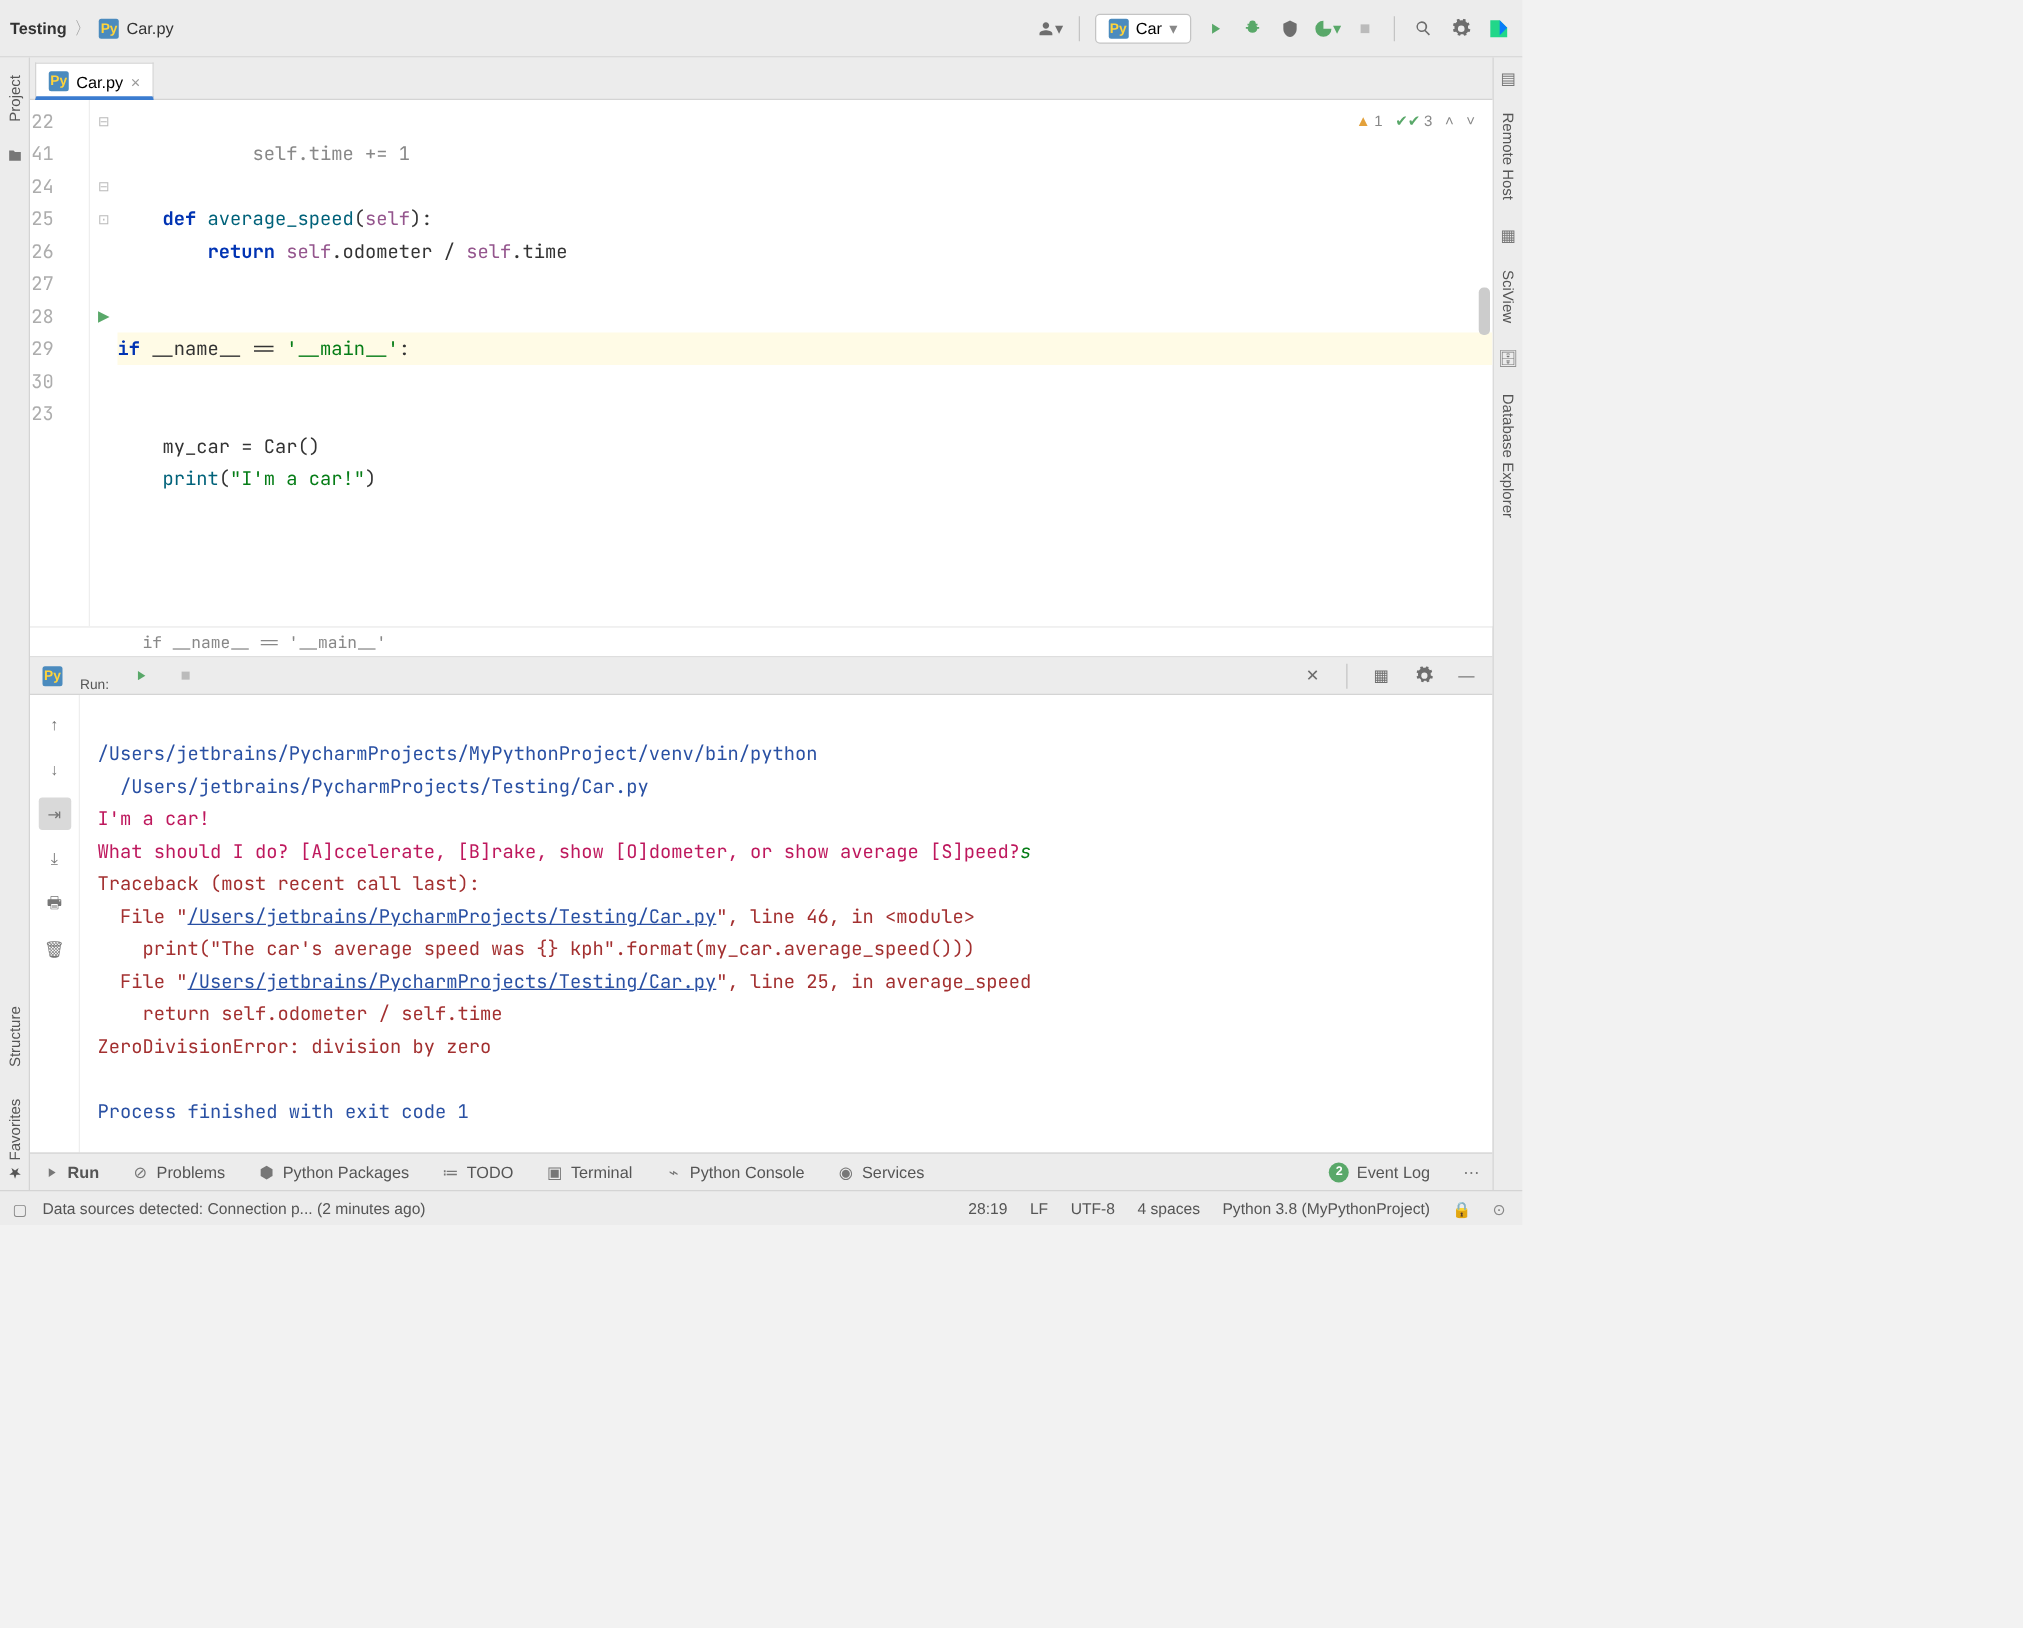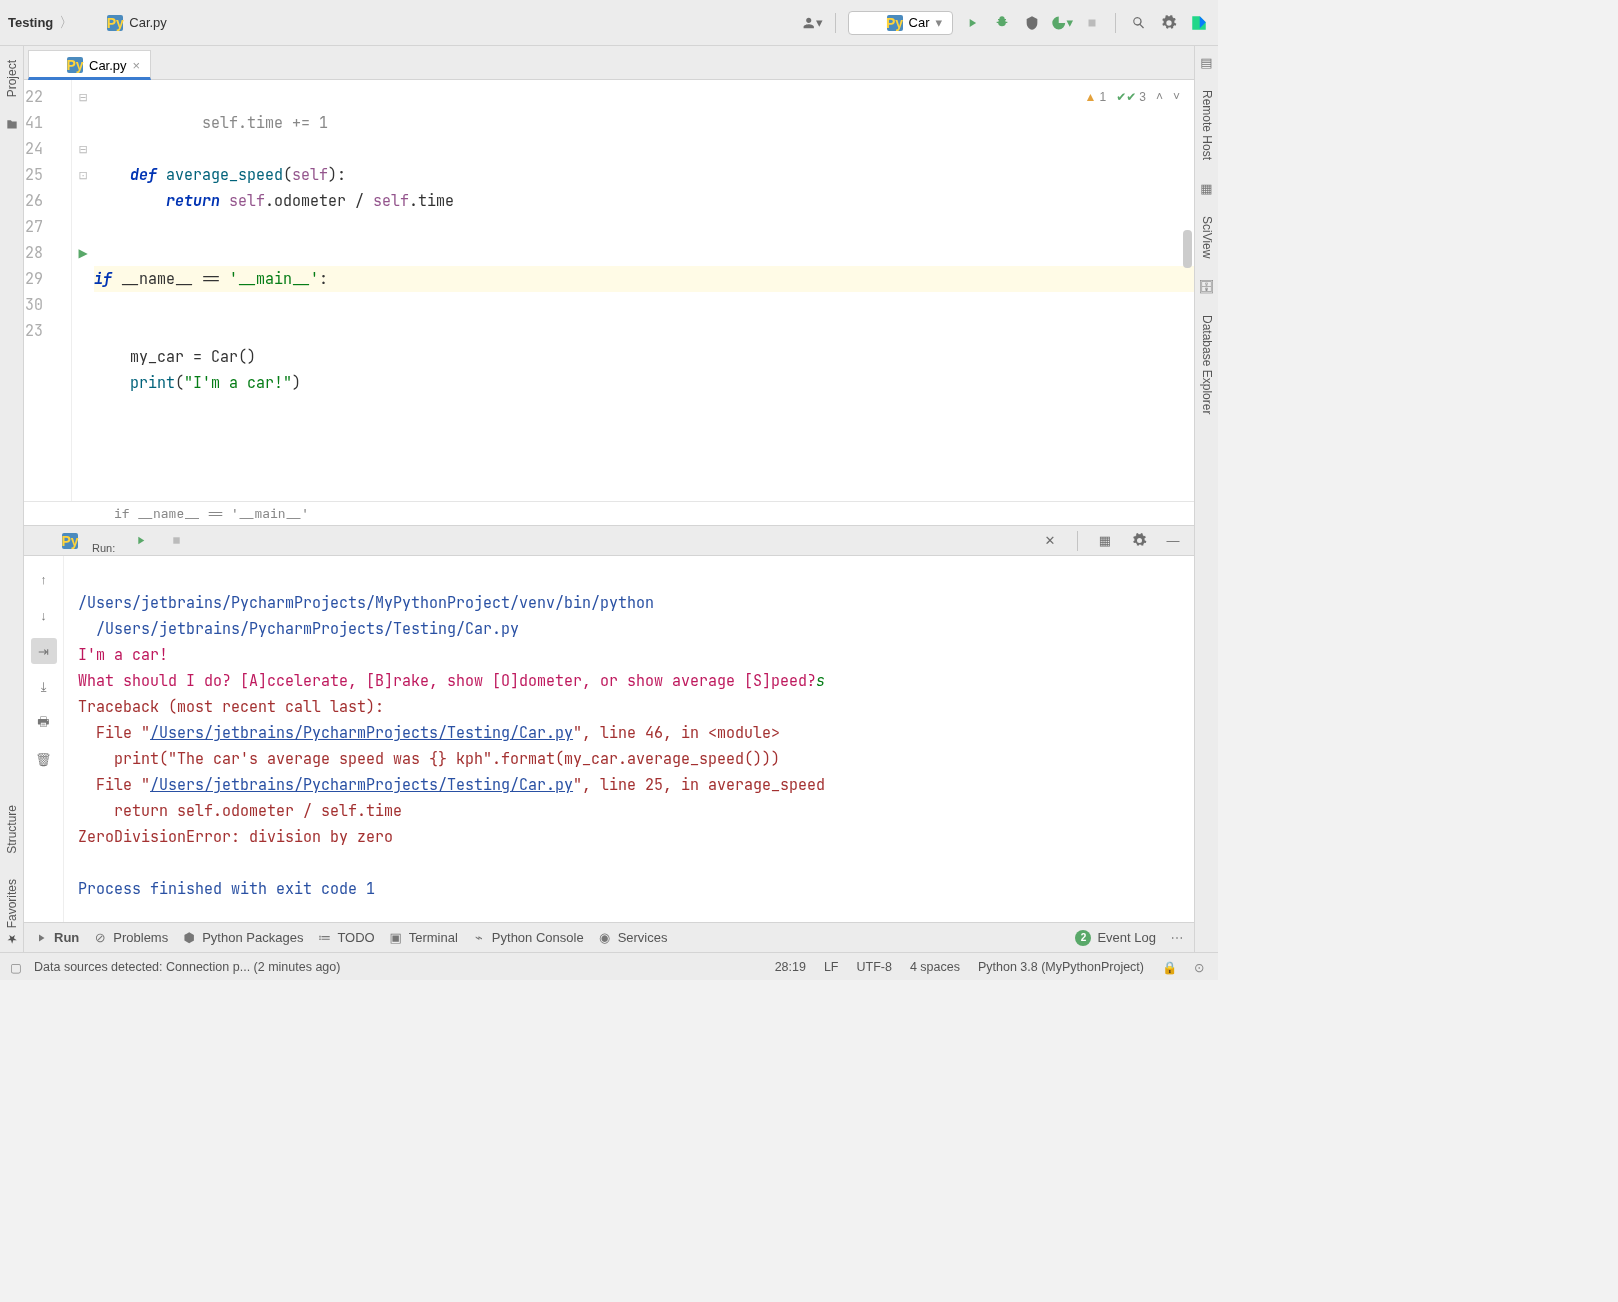--- a/index.html
+++ b/index.html
@@ -2,21 +2,21 @@
 <html><head>
 <meta charset="utf-8">
 <style>
 * { margin:0; padding:0; box-sizing:border-box; }
 body { font-family: -apple-system, BlinkMacSystemFont, "Segoe UI", sans-serif; font-size:13px; background:#f2f2f2; width:1218px; height:980px; display:flex; flex-direction:column; overflow:hidden; }
 .topbar { height:46px; background:#ececec; border-bottom:1px solid #d4d4d4; display:flex; align-items:center; padding:0 8px; gap:4px; }
 .breadcrumb { display:flex; align-items:center; gap:6px; flex:1; }
 .bc-item { color:#333; }
 .bc-item.bold { font-weight:700; }
 .bc-sep { color:#999; font-size:14px; }
-.py-file-icon { width:16px; height:16px; display:inline-flex; align-items:center; justify-content:center; background:#4b8bbe; color:#ffd43b; font-size:14px; font-weight:bold; border-radius:2px;margin-left:28px; }
+.py-file-icon { width:16px; height:16px; display:inline-flex; align-items:center; justify-content:center; background:#4b8bbe; color:#ffd43b; font-size:11px; font-weight:bold; border-radius:2px; }
 .toolbar-right { display:flex; align-items:center; gap:8px; }
 .tb-btn { width:22px; height:22px; display:flex; align-items:center; justify-content:center; cursor:pointer; color:#6e6e6e; border-radius:3px; }
 .run-config { display:flex; align-items:center; gap:6px; background:#fff; border:1px solid #c4c4c4; border-radius:4px; padding:3px 10px; cursor:pointer; }
 .tb-sep { width:1px; height:20px; background:#c4c4c4; margin:0 4px; }
 .play-green { color:#59a869; }
 .bug-green { color:#59a869; }
 .stop-grey { color:#bbb; }
 .main-row { flex:1; display:flex; min-height:0; }
 .left-strip { width:24px; background:#ececec; border-right:1px solid #d4d4d4; display:flex; flex-direction:column; align-items:center; padding-top:8px; gap:14px; }
 .vlabel { writing-mode:vertical-rl; transform:rotate(180deg); font-size:12px; color:#555; cursor:pointer; padding:6px 0; }
@@ -25,21 +25,21 @@
 .center-col { flex:1; display:flex; flex-direction:column; min-height:0; }
 .tabs-row { height:34px; background:#ececec; border-bottom:1px solid #d4d4d4; display:flex; align-items:flex-end; padding-left:4px; }
 .editor-tab { display:flex; align-items:center; gap:6px; background:#fff; border:1px solid #d4d4d4; border-bottom:3px solid #3b7cd0; padding:6px 10px 4px; font-size:13px; position:relative; top:1px; }
 .close-x { color:#999; font-size:13px; }
 .editor-wrap { flex:1; display:flex; position:relative; background:#fff; min-height:0; }
 .gutter { width:48px; text-align:right; padding-right:28px; padding-top:4px; color:#adadad; font-family: "JetBrains Mono","SF Mono","Consolas",monospace; font-size:15px; line-height:26px; border-right:1px solid #eee; user-select:none; }
 .fold-col{ width:22px; padding-top:4px; }
 .fold-mark{ height:26px; display:flex; align-items:center; justify-content:center; color:#bbb; font-size:11px; }
 .run-mark{ height:26px; display:flex; align-items:center; justify-content:center; color:#59a869; font-size:12px; }
 .code { flex:1; padding-top:4px; font-family:"JetBrains Mono","SF Mono","Consolas",monospace; font-size:15px; line-height:26px; white-space:pre; overflow:hidden; }
-.code .kw{ color:#0033b3; font-weight:600;font-style:italic; }
+.code .kw{ color:#0033b3; font-weight:600; }
 .code .fn{ color:#00627a; }
 .code .self{ color:#94558d; }
 .code .str{ color:#067d17; }
 .code .pl{ color:#333; }
 .code .dim{ color:#888; }
 .line-hl{ background:#fffbe6; display:block; margin-left:-22px; padding-left:22px; }
 .inspect-box{ position:absolute; top:10px; right:14px; display:flex; align-items:center; gap:10px; font-size:12px; color:#888; }
 .inspect-item{ display:flex; align-items:center; gap:3px; }
 .warn-tri{ color:#e3a13b; }
 .ok-chk{ color:#59a869; }
@@ -52,21 +52,21 @@
 .run-body{ display:flex; min-height:0; }
 .run-tool-col{ width:40px; display:flex; flex-direction:column; align-items:center; gap:10px; padding-top:10px; border-right:1px solid #eee; }
 .rtc-btn{ width:26px; height:26px; display:flex; align-items:center; justify-content:center; color:#777; cursor:pointer; border-radius:3px; }
 .rtc-btn.active{ background:#d9d9d9; }
 .console{ flex:1; padding:8px 14px 20px; font-family:"JetBrains Mono","SF Mono","Consolas",monospace; font-size:15px; line-height:26px; white-space:pre-wrap; overflow:auto; }
 .c-blue{ color:#2950a3; }
 .c-dark{ color:#be185d; }
 .c-red{ color:#a33030; }
 .c-link{ color:#2950a3; text-decoration:underline; }
 .c-green{ color:#067d17; font-style:italic; }
-.bottom-nav{ height:30px; background:#ececec; border-top:1px solid #d4d4d4; display:flex; align-items:center; padding:0 10px; gap:14px; font-size:13px; color:#555; }
+.bottom-nav{ height:30px; background:#ececec; border-top:1px solid #d4d4d4; display:flex; align-items:center; padding:0 10px; gap:26px; font-size:13px; color:#555; }
 .bn-item{ display:flex; align-items:center; gap:6px; cursor:pointer; }
 .bn-item.active{ font-weight:600; }
 .bn-icon{ width:14px; height:14px; display:flex; align-items:center; justify-content:center; color:#777; }
 .badge-g{ background:#59a869; color:#fff; border-radius:50%; width:16px; height:16px; font-size:10px; display:flex; align-items:center; justify-content:center; font-weight:bold; }
 .status-bar{ height:28px; background:#ececec; border-top:1px solid #d4d4d4; display:flex; align-items:center; padding:0 10px; gap:20px; font-size:12.5px; color:#555; }
 .status-left{ flex:1; display:flex; align-items:center; gap:10px; }
 .status-right{ display:flex; align-items:center; gap:18px; }
 .mini-icon{ width:14px; height:14px; color:#888; }
 </style>
 </head>

